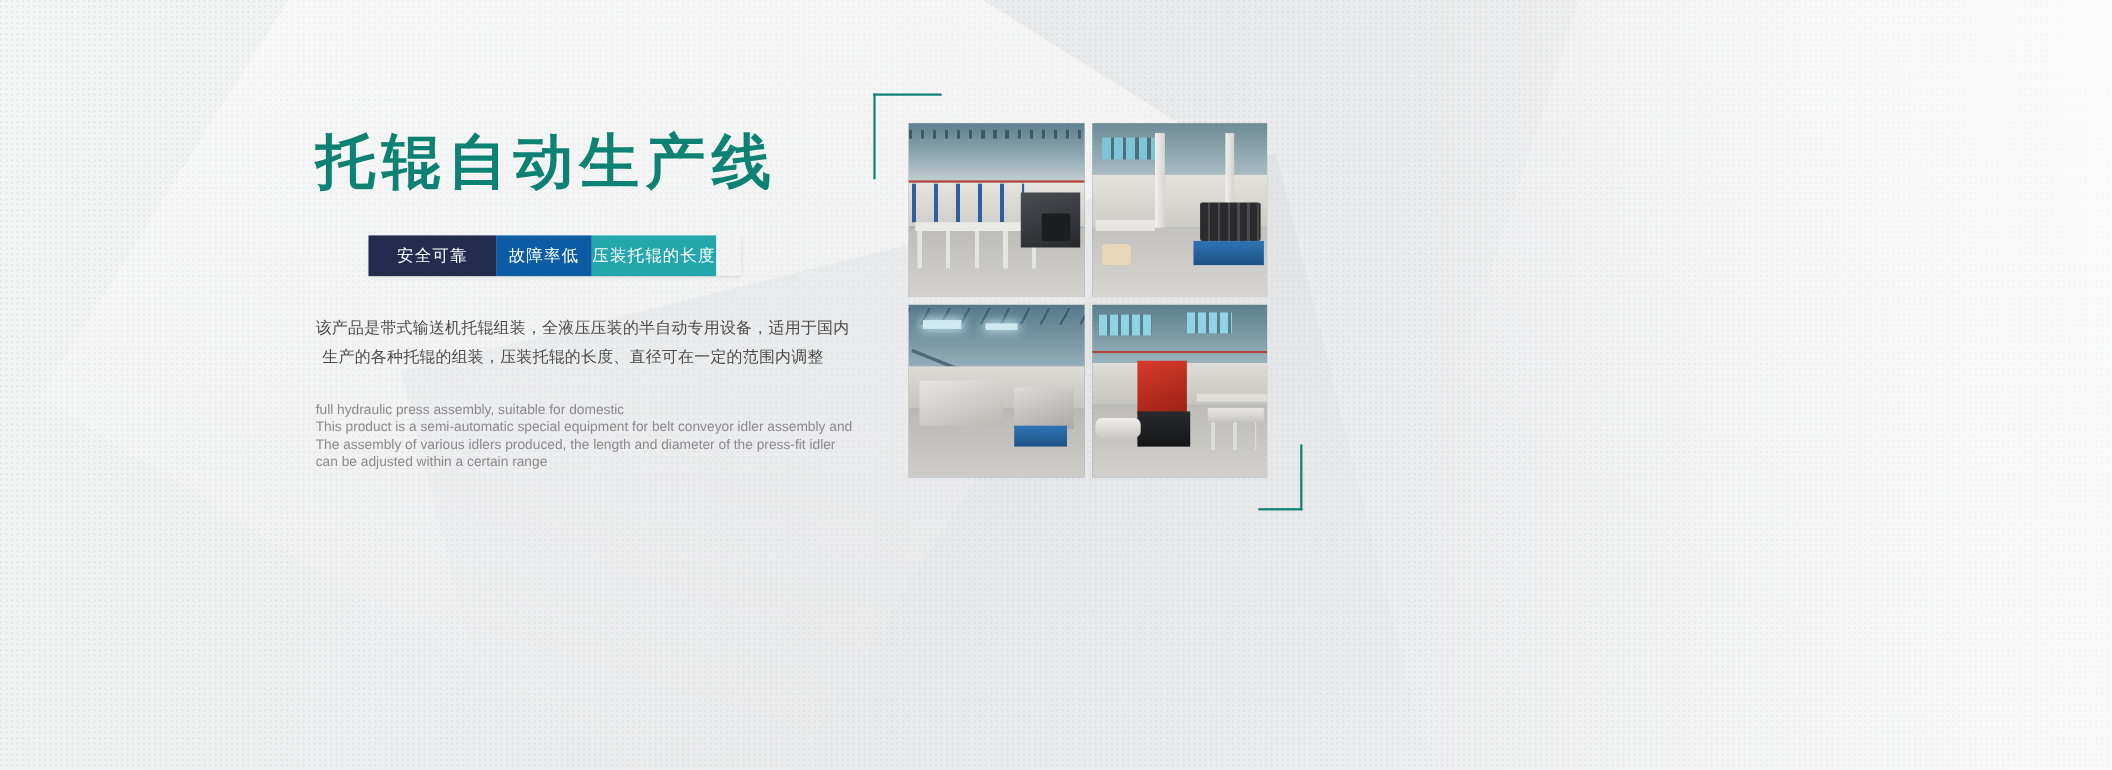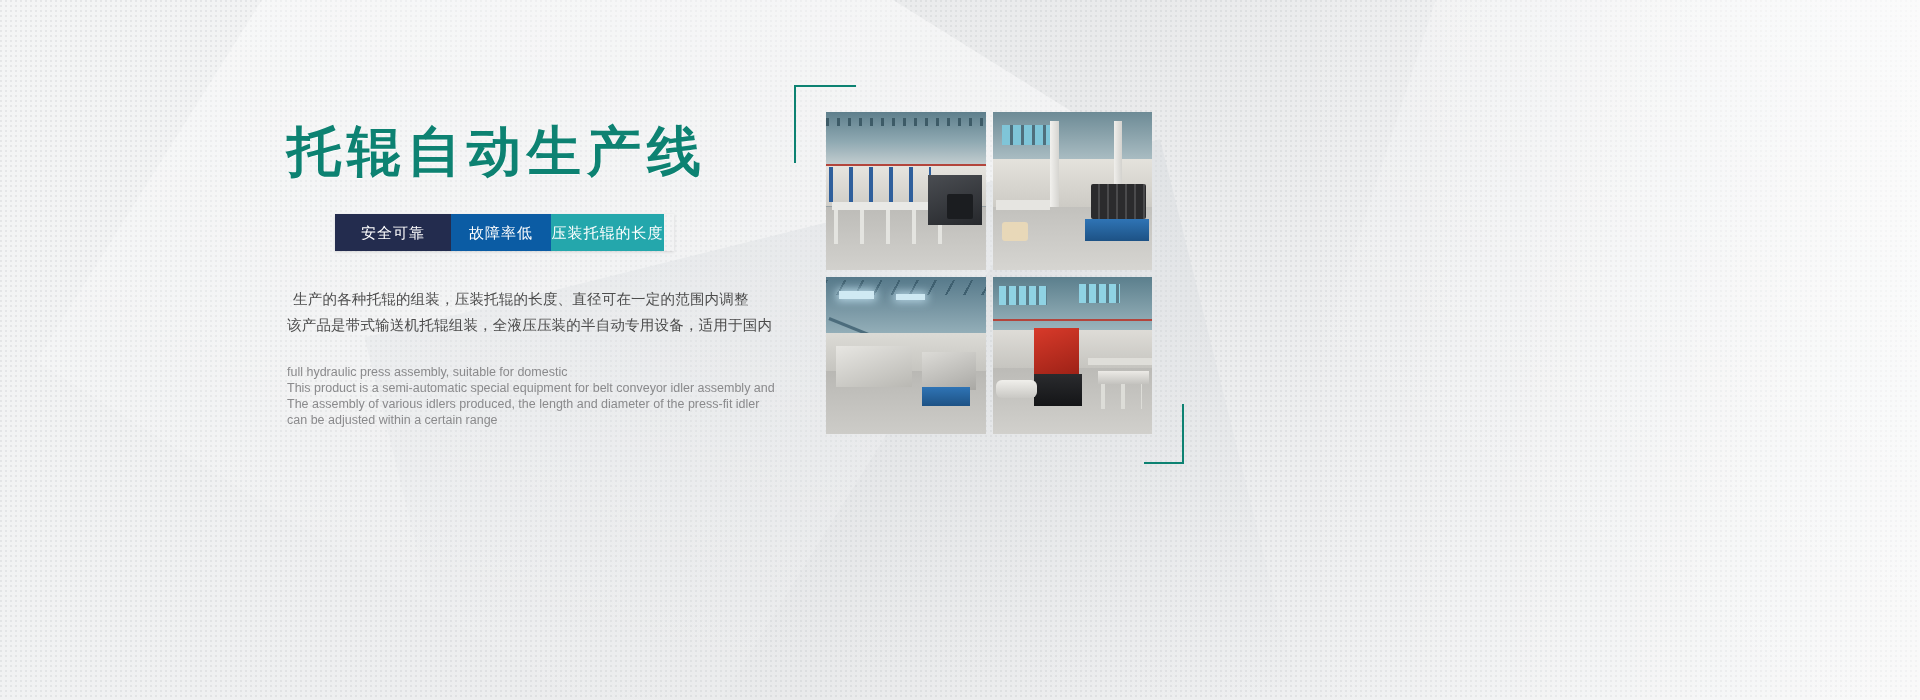--- a/index.html
+++ b/index.html
@@ -71,20 +71,21 @@
   }
 
   #headline {
     font-size: 54px;
     line-height: 1.18;
     font-weight: 700;
     letter-spacing: 6px;
     color: #0d8272;
     white-space: nowrap;
     text-shadow: 0 1px 0 rgba(255,255,255,.6);
+    font-family: Liberation Mono, monospace;
   }
 
   #badge-row {
     display: flex;
     margin-top: 30px;
     width: 339px;
     height: 37px;
     box-shadow: 0 1px 3px rgba(0,0,0,.12);
     margin-left: 48px;
   }
@@ -92,21 +93,21 @@
     flex: 0 0 auto;
     height: 37px;
     line-height: 37px;
     color: #ffffff;
     font-size: 15px;
     letter-spacing: 1px;
     text-align: center;
     white-space: nowrap;
   }
   #badge-0 { width: 116px; background: #232c4e; }
-  #badge-1 { width: 100px; background: #0b5ca4; }
+  #badge-1 { width: 87px; background: #0b5ca4; }
   #badge-2 { width: 113px; background: #24a7ac; }
 
   #desc-cn {
     margin-top: 35px;
     font-size: 14.5px;
     line-height: 26px;
     color: #4c4c4c;
     width: 445px;
     letter-spacing: .2px;
   }
@@ -267,22 +268,22 @@
 
     <h1 id="headline">托辊自动生产线</h1>
 
     <div id="badge-row">
       <div class="badge" id="badge-0">安全可靠</div>
       <div class="badge" id="badge-1">故障率低</div>
       <div class="badge" id="badge-2">压装托辊的长度</div>
     </div>
 
     <div id="desc-cn">
+      <span class="ln">该产品是带式输送机托辊组装，全液压压装的半自动专用设备，适用于国内</span>
       <span class="ln indent">生产的各种托辊的组装，压装托辊的长度、直径可在一定的范围内调整</span>
-      <span class="ln">该产品是带式输送机托辊组装，全液压压装的半自动专用设备，适用于国内</span>
     </div>
 
     <div id="desc-en">
       <span class="ln">full hydraulic press assembly, suitable for domestic</span>
       <span class="ln">This product is a semi-automatic special equipment for belt conveyor idler assembly and</span>
       <span class="ln">The assembly of various idlers produced, the length and diameter of the press-fit idler</span>
       <span class="ln">can be adjusted within a certain range</span>
     </div>
 
   </div>

